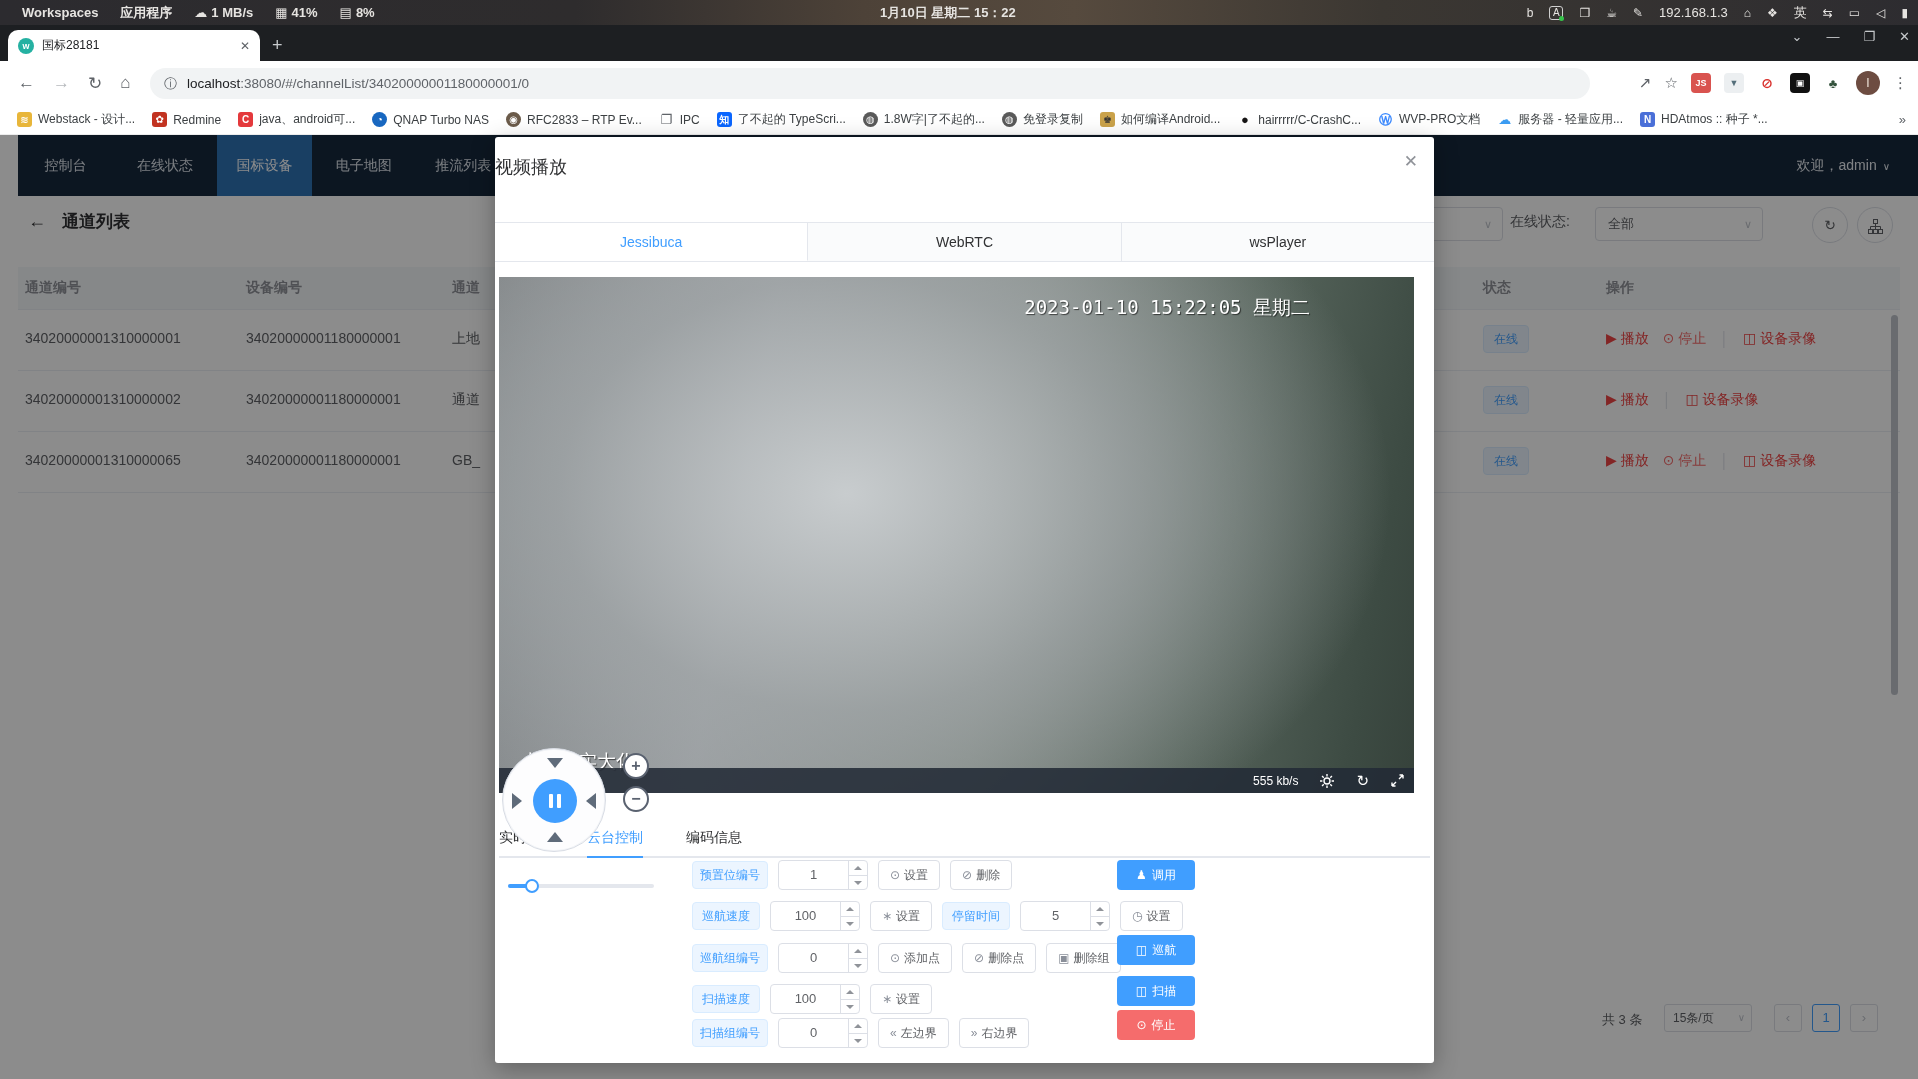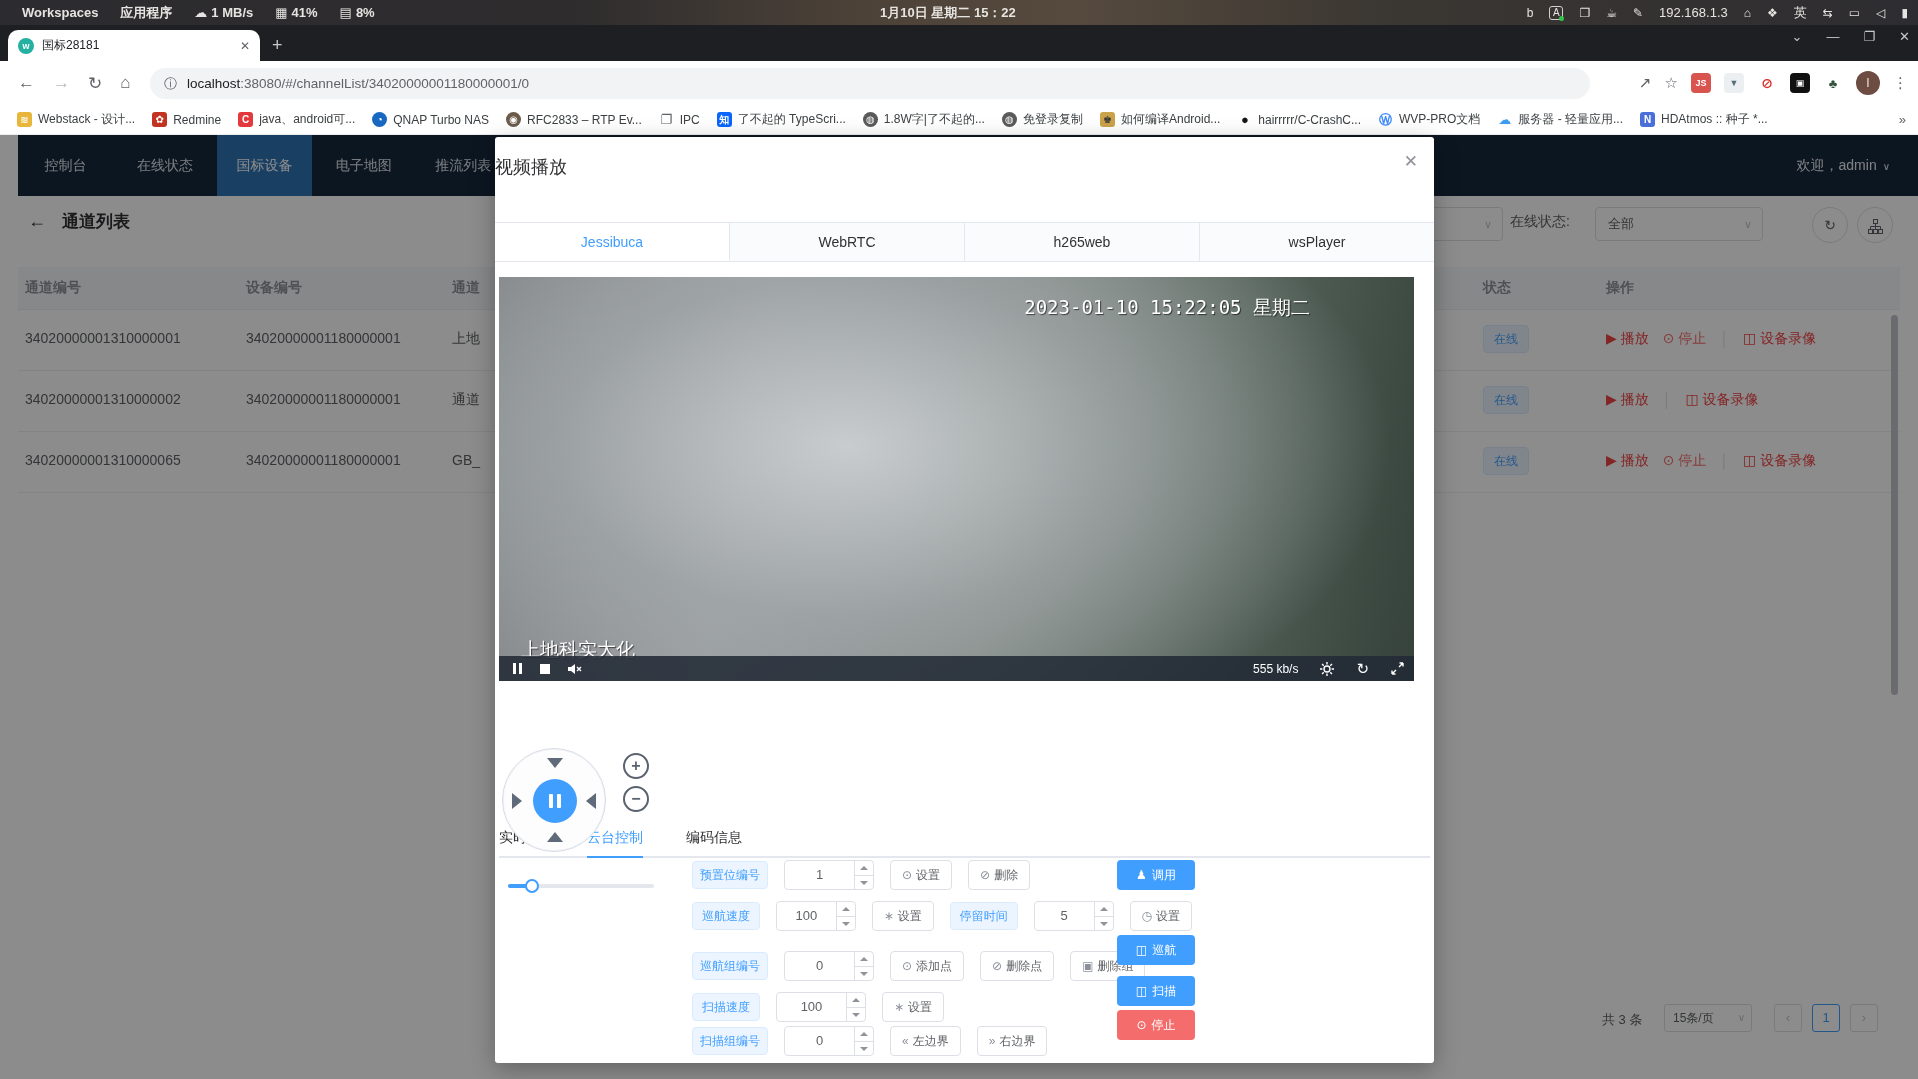--- a/index.html
+++ b/index.html
@@ -103,21 +103,21 @@
     border-radius:3px; box-shadow:0 6px 24px rgba(0,0,0,.3); }
   #modal .mtitle { position:absolute; left:0; top:18px; width:100%; text-align:left; font-size:18px; color:#303133; }
   #modal .mclose { position:absolute; right:16px; top:14px; color:#909399; font-size:17px; }
 
   .mtabs { position:absolute; left:0; top:85px; width:939px; height:40px; display:flex;
     border:1px solid #e4e7ed; border-left:none; border-right:none; background:#fafbfc; }
   .mtab { flex:1; text-align:center; line-height:38px; font-size:14px; color:#303133; border-right:1px solid #e4e7ed; }
   .mtab:last-child { border-right:none; }
   .mtab.active { background:#fff; color:#409EFF; border-bottom:1px solid #fff; }
 
-  #video { position:absolute; left:4px; top:140px; width:915px; height:404px; overflow:hidden;
+  #video { position:absolute; left:4px; top:140px; width:915px; height:516px; overflow:hidden;
     background:
       radial-gradient(90% 120% at 38% 42%, rgba(203,207,209,.95) 0%, rgba(162,167,169,.75) 35%, rgba(122,128,128,0) 66%),
       linear-gradient(100deg,#7e8284 0%,#999da0 28%,#7d8680 55%,#57655c 76%,#3d4b43 93%,#36423b 100%); }
   #video .vts { position:absolute; right:104px; top:18px; color:#fff; font-size:19px;
     font-family:"DejaVu Sans Mono",monospace; text-shadow:1px 1px 1px rgba(0,0,0,.6); }
   #video .vwm { position:absolute; left:22px; bottom:18px; color:#fff; font-size:19px;
     font-family:"DejaVu Sans Mono",monospace; text-shadow:1px 1px 1px rgba(0,0,0,.6); }
   .vbar { position:absolute; left:0; bottom:0; width:100%; height:25px; background:rgba(34,42,53,.88);
     display:flex; align-items:center; color:#fff; }
   .vbar .pauseic { display:flex; gap:3px; margin-left:14px; }
@@ -146,21 +146,21 @@
   .zoombtn { position:absolute; width:26px; height:26px; border:2px solid #5a6270; border-radius:50%;
     color:#5a6270; font-size:16px; font-weight:bold; text-align:center; line-height:22px; background:#fff; }
   .slider { position:absolute; left:13px; top:742px; width:146px; height:14px; }
   .slider .runway { position:absolute; left:0; top:5px; width:146px; height:4px; background:#e4e7ed; border-radius:2px; }
   .slider .fill { position:absolute; left:0; top:5px; width:24px; height:4px; background:#409EFF; border-radius:2px; }
   .slider .handle { position:absolute; left:17px; top:0; width:14px; height:14px; background:#fff;
     border:2px solid #409EFF; border-radius:50%; }
 
   
   #ptzform { position:absolute; left:197px; top:723px; width:500px; }
-  .prow { display:flex; align-items:center; gap:16px; height:30px; }
+  .prow { display:flex; align-items:center; gap:10px; height:30px; }
   .ptag { min-width:68px; height:28px; line-height:26px; text-align:center; padding:0 7px; font-size:12px;
     color:#409EFF; background:#ecf5ff; border:1px solid #d9ecff; border-radius:4px; white-space:nowrap; }
   .pnum { width:90px; height:30px; border:1px solid #dcdfe6; border-radius:4px; display:flex; background:#fff; }
   .pnum .pval { flex:1; text-align:center; line-height:28px; font-size:13px; color:#606266; }
   .pnum .pspin { width:19px; border-left:1px solid #dcdfe6; display:flex; flex-direction:column; }
   .pnum .pspin b { flex:1; position:relative; }
   .pnum .pspin b.bu { border-bottom:1px solid #dcdfe6; }
   .pnum .pspin b:after { content:""; position:absolute; left:5px; top:5px; border-left:4px solid transparent;
     border-right:4px solid transparent; }
   .pnum .pspin b.bu:after { border-bottom:4px solid #909399; }
@@ -392,21 +392,20 @@
 
   <div id="overlay"></div>
 
   <div id="modal">
     <div class="mtitle">视频播放</div>
     <span class="mclose">✕</span>
 
     <div class="mtabs">
       <span class="mtab active">Jessibuca</span>
       <span class="mtab">WebRTC</span>
-      <span class="mtab">h265web</span>
       <span class="mtab">wsPlayer</span>
     </div>
 
     <div id="video">
       <span class="vts">2023-01-10 15:22:05 星期二</span>
       <span class="vwm">上地科实大化</span>
       <div class="vbar">
         <span class="pauseic">
             <i></i>
             <i></i>
@@ -475,21 +474,21 @@
           </span>
         <button class="pbtn">
             <span class="bic">⊙</span>
             <span>设置</span>
           </button>
         <button class="pbtn">
             <span class="bic">⊘</span>
             <span>删除</span>
           </button>
       </div>
-      <div class="prow" style="margin-bottom:20px">
+      <div class="prow" style="margin-bottom:12px">
         <span class="ptag">巡航速度</span>
         <span class="pnum">
             <span class="pval">100</span>
             <span class="pspin">
               <b class="bu"></b>
               <b class="bd"></b>
             </span>
           </span>
         <button class="pbtn">
             <span class="bic">∗</span>

